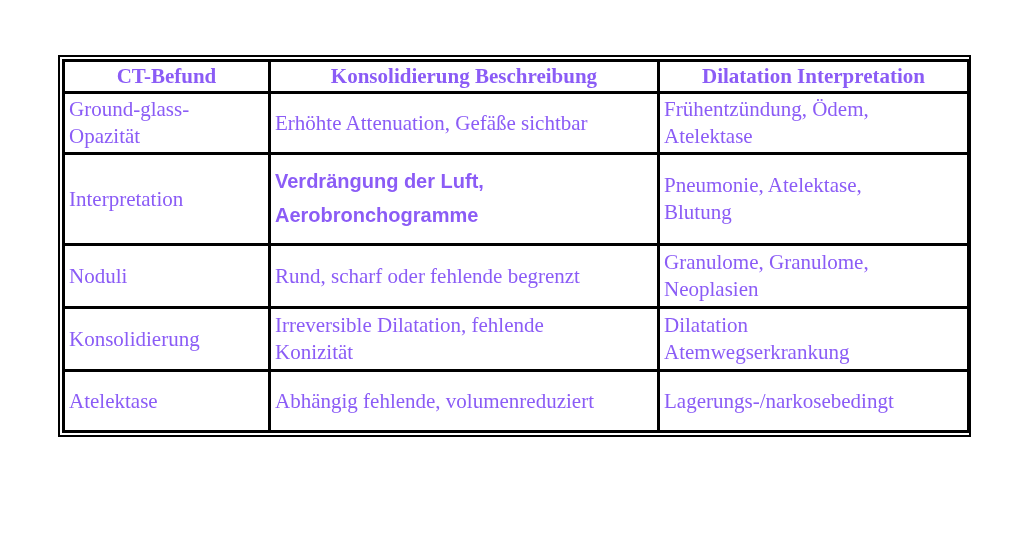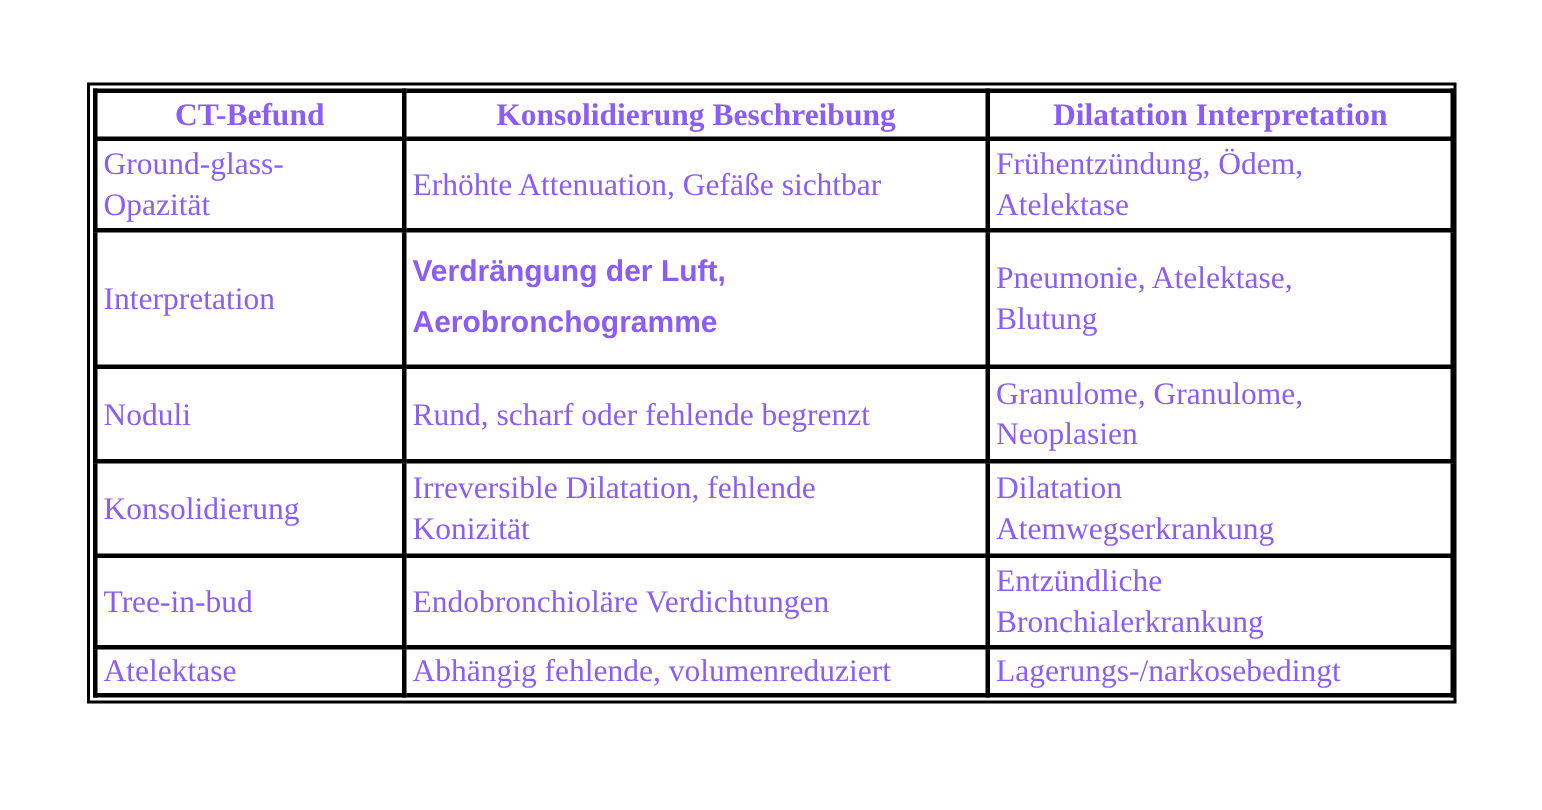--- a/index.html
+++ b/index.html
@@ -111,26 +111,20 @@
 Neoplasien</td>
           </tr>
           <tr>
             <td>Konsolidierung</td>
             <td>Irreversible Dilatation, fehlende
 Konizität</td>
             <td>Dilatation
 Atemwegserkrankung</td>
           </tr>
           <tr>
-            <td>Tree-in-bud</td>
-            <td>Endobronchioläre Verdichtungen</td>
-            <td>Entzündliche
-Bronchialerkrankung</td>
-          </tr>
-          <tr>
             <td>Atelektase</td>
             <td>Abhängig fehlende, volumenreduziert</td>
             <td>Lagerungs-/narkosebedingt</td>
           </tr>
         </tbody>
     </table>
   </div>
 </div>
 
 </body></html>

